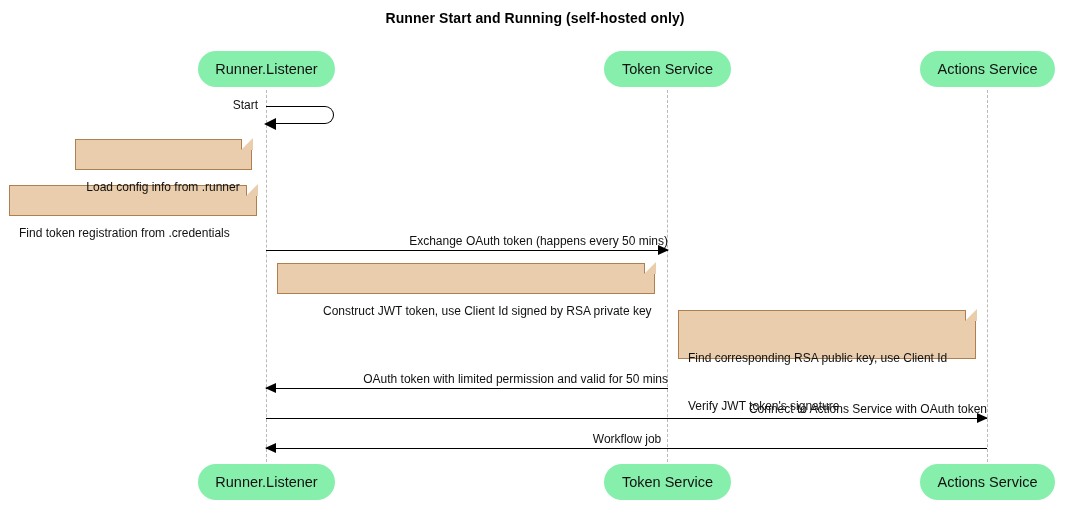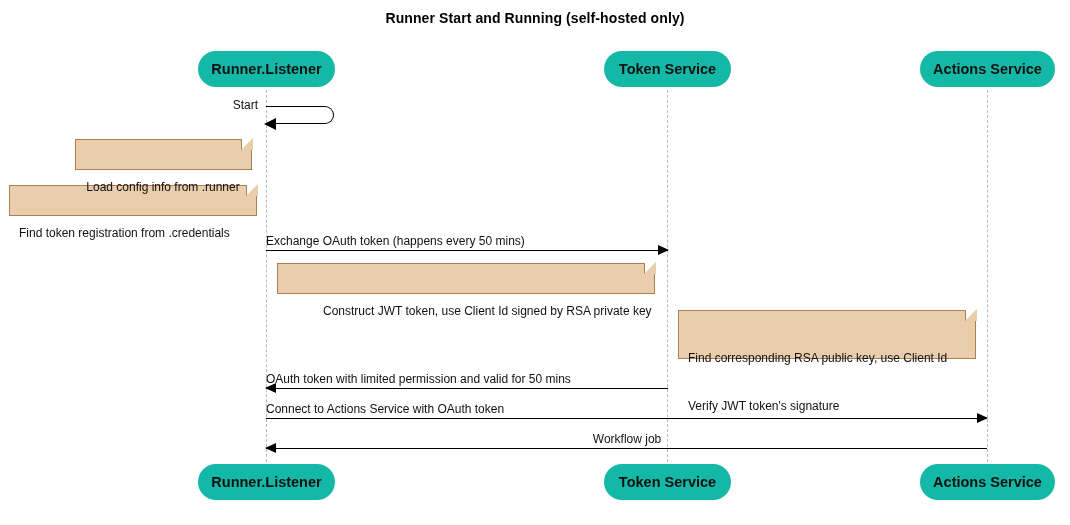--- a/index.html
+++ b/index.html
@@ -42,29 +42,28 @@
     width: 0;
     border-left: 1px dashed #b9b9b9;
     top: 90px;
     height: 372px;
   }
 
   
   .participant {
     position: absolute;
     height: 36px;
-    background: #14b8a6;
+    background: #86efac;
     border-radius: 18px;
     display: flex;
     align-items: center;
     justify-content: center;
     font-size: 14.5px;
     color: #111111;
     white-space: nowrap;
-    font-weight: bold;
   }
 
   
   .note {
     position: absolute;
     background: #e9cdac;
     border: 1px solid #b07f4f;
     font-size: 12px;
     line-height: 16px;
     color: #111111;
@@ -113,21 +112,21 @@
     border-left: 11px solid #000000;
   }
   .msg.to-left .head {
     left: -1px;
     border-right: 11px solid #000000;
   }
   .msg .label {
     position: absolute;
     bottom: 3px;
     width: 100%;
-    text-align: left;
+    text-align: right;
     font-size: 12px;
     color: #111111;
     white-space: nowrap;
   }
 
   
   .self-msg { position: absolute; }
   .self-msg .loop {
     position: absolute;
     left: 0; top: 0;

